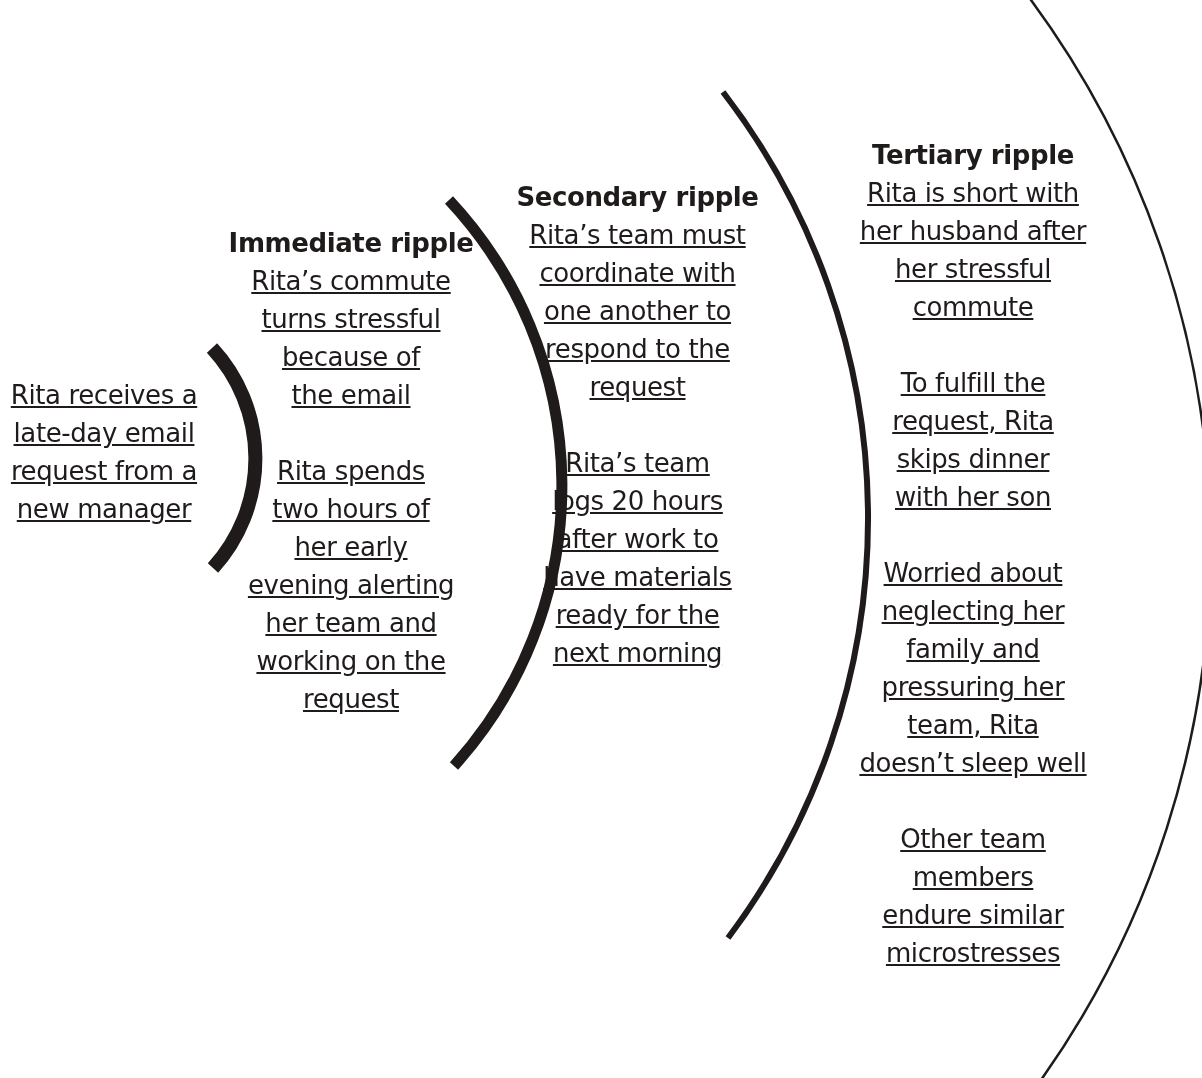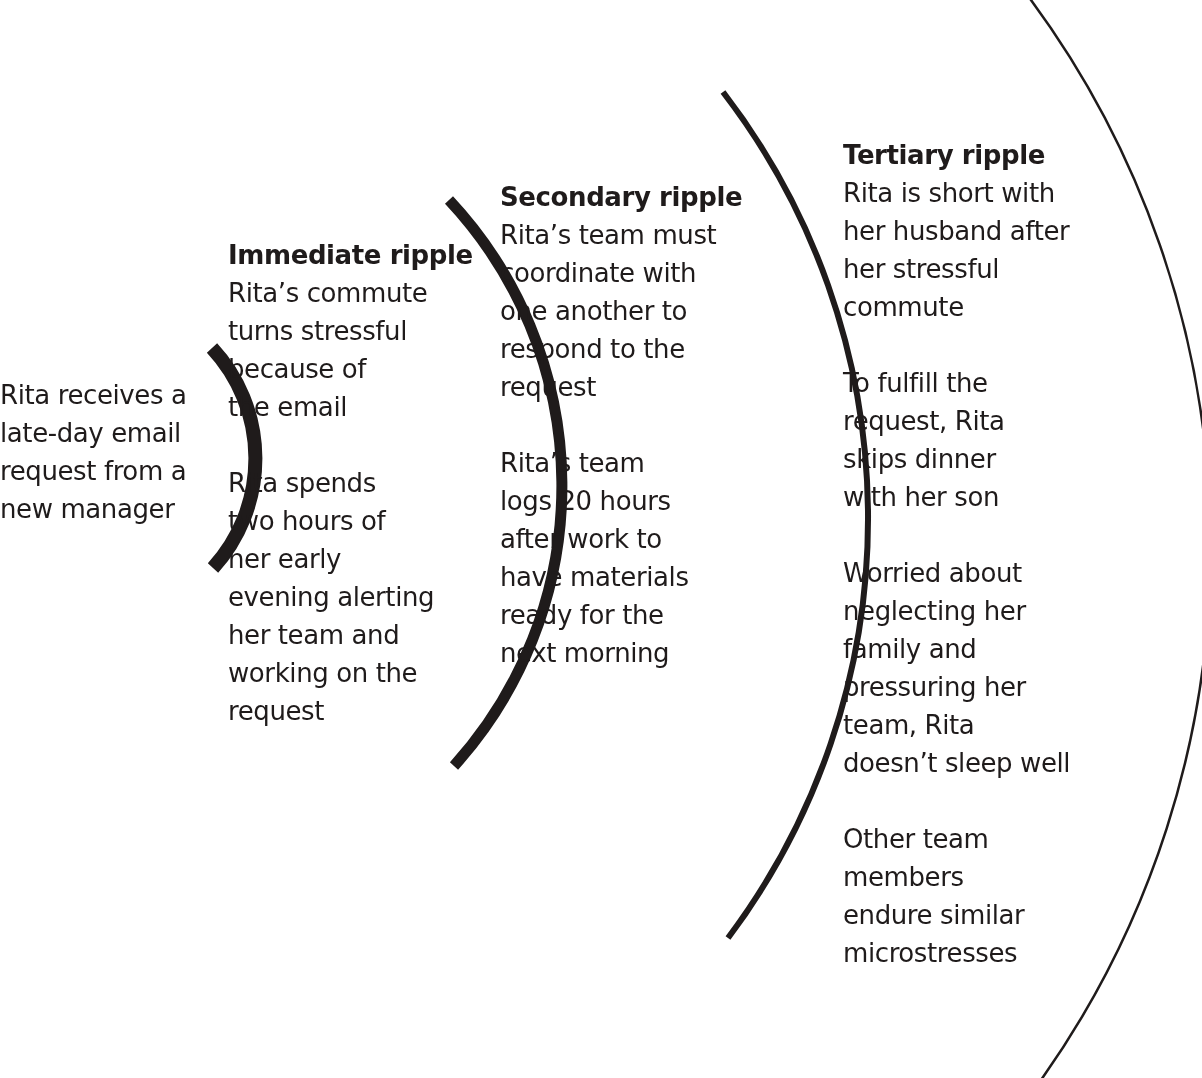--- a/index.html
+++ b/index.html
@@ -18,40 +18,41 @@
     left: 0; top: 0;
     width: 1202px; height: 1078px;
   }
   .arcs path {
     fill: none;
     stroke: #1f1b1b;
     stroke-linecap: butt;
   }
   .block {
     position: absolute;
-    text-align: left;
+    text-align: center;
     font-size: 26px;
     line-height: 38px;
     letter-spacing: -0.4px;
     font-weight: 400;
   }
   .block h2 {
     margin: 0;
     font-size: 26px;
     line-height: 38px;
     font-weight: 700;
   }
   .block p {
     margin: 38px 0 0 0;
     white-space: pre-line;
+    text-decoration: underline;
   }
   .block p.first { margin-top: 0; }
 
   .block-microstress { left: 0px;   top: 376px; width: 208px; }
-  .block-immediate   { left: 228px; top: 236px; width: 246px; }
+  .block-immediate   { left: 228px; top: 224px; width: 246px; }
   .block-secondary   { left: 500px; top: 178px; width: 275px; }
   .block-tertiary    { left: 843px; top: 136px; width: 260px; }
 </style>
 </head>
 <body>
 
 <div class="canvas">
 
   <svg class="arcs" viewBox="0 0 1202 1078" xmlns="http://www.w3.org/2000/svg">
     <path d="M 212 348 A 162.5 162.5 0 0 1 213 568" stroke-width="14"></path>

